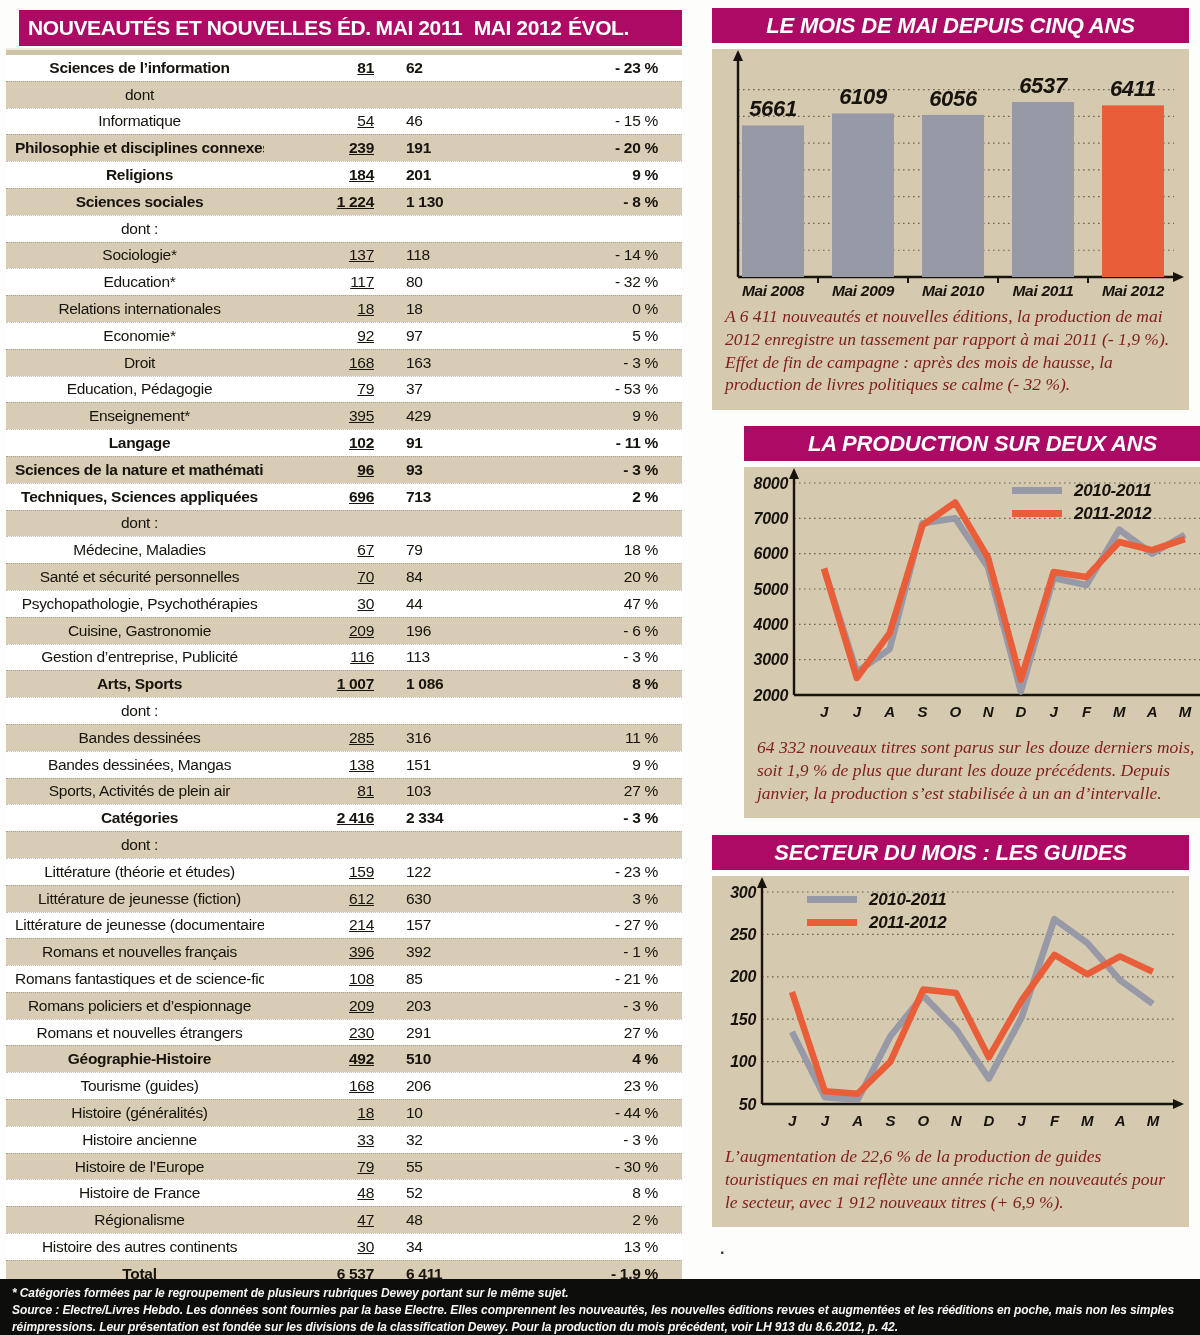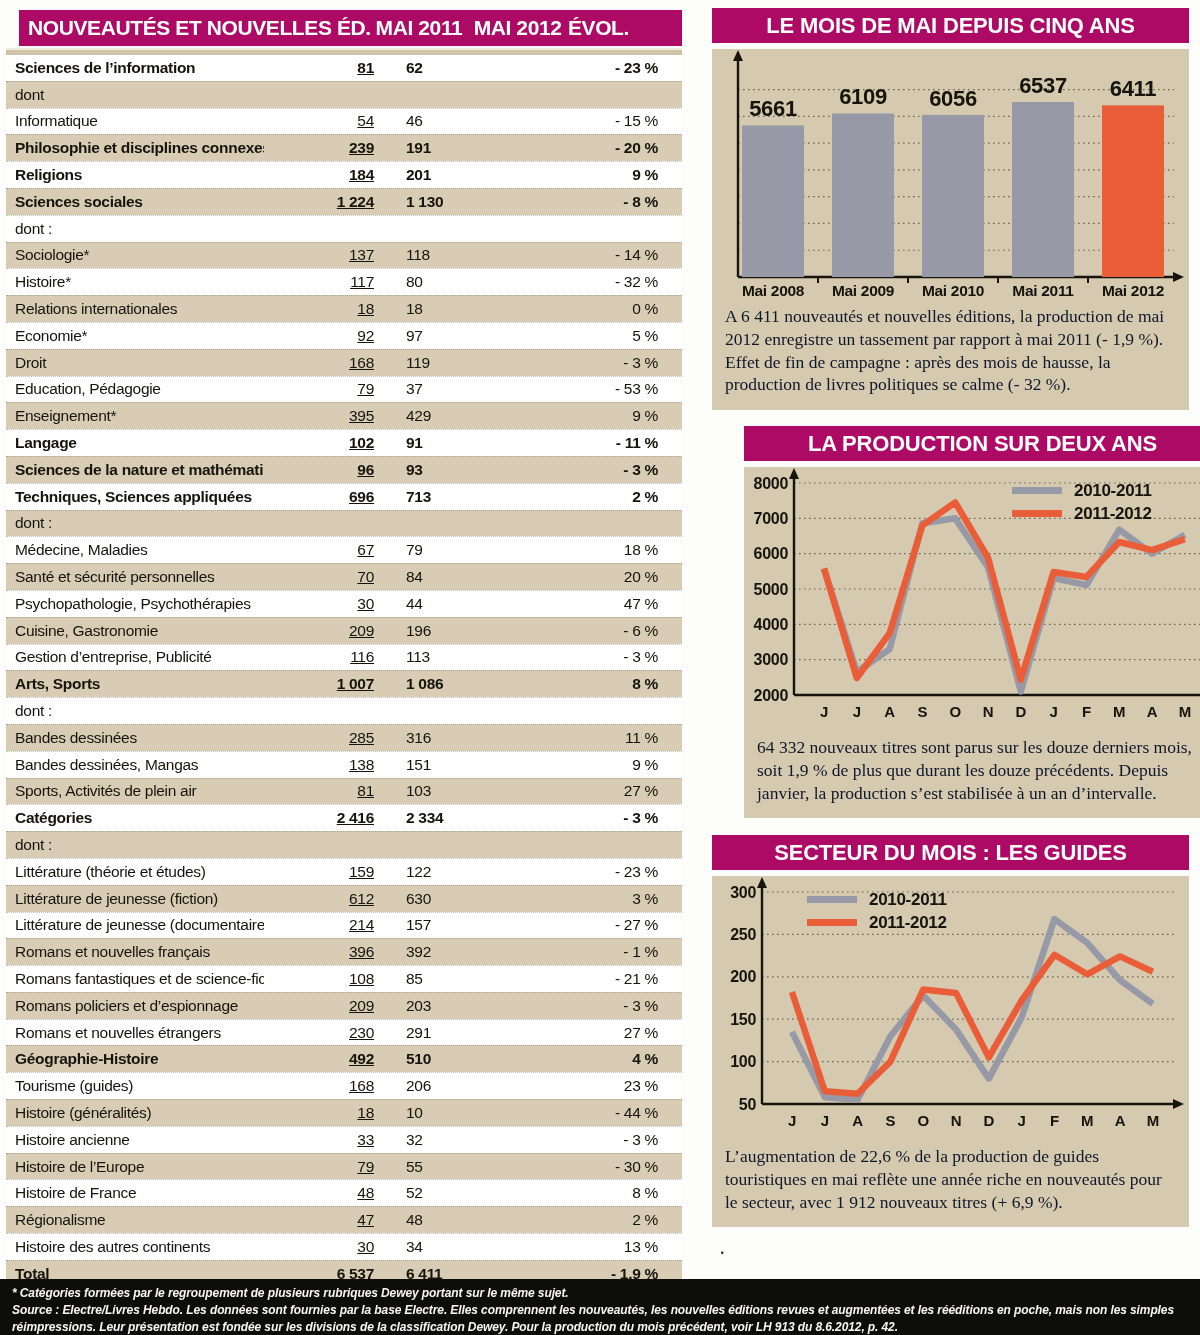--- a/index.html
+++ b/index.html
@@ -17,35 +17,35 @@
   .th-label{flex:1;padding-left:9px;white-space:nowrap;}
   .th-num{width:110px;text-align:center;}
   .th-num2{width:115px;text-align:center;}
   .th-evol{width:105px;text-align:left;padding-right:22px;}
   .hrule{height:7px;margin-top:2px;background:linear-gradient(#f2ecdc 0 28%,#cfc4a8 28% 100%);}
   .tbody{display:flex;flex-direction:column;}
   .trow{display:flex;align-items:center;height:25.8px;font-size:15.5px;letter-spacing:-0.3px;background:#fff;}
   .trow:nth-child(even){background:#d8cdb4;}
   .trow + .trow{border-top:1px dotted rgba(110,100,80,.40);}
   .trow.bold{font-weight:bold;}
-  .c-label{flex:1;padding-left:9px;white-space:nowrap;overflow:hidden;}
+  .c-label{flex:1;padding-left:9px;white-space:nowrap;overflow:hidden;text-align:center;}
   .c-v1{width:110px;text-align:right;padding-right:32px;text-decoration:underline;}
   .c-v2{width:115px;text-align:left;padding-right:32px;}
   .c-evol{width:105px;text-align:right;padding-right:24px;}
 
   
-  .panel{position:absolute;left:712px;width:477px;}
+  .panel{position:absolute;left:712px;width:477px;font-style:italic;}
   #panel-0{top:8px;} #panel-1{top:426px;padding-left:32px;} #panel-2{top:835px;border-radius:30px;}
   .panel-title{height:35px;line-height:35px;background:#ac0a64;color:#fff;text-align:center;
                font-weight:bold;font-size:22px;letter-spacing:-0.2px;white-space:nowrap;}
   .panel-body{background:#d5caaf;margin-top:6px;}
   .chart{display:block;}
   .chart svg{display:block;}
   .caption{padding:4px 14px 14px 13px;font-family:"Liberation Serif","DejaVu Serif",serif;
-           font-size:17.5px;line-height:1.3;color:#0f172a;}
+           font-size:17.5px;line-height:1.3;color:#7f1d1d;}
 
   .stray-dot{position:absolute;left:720px;top:1240px;font-size:16px;font-weight:bold;color:#3a352c;}
 
   
   .footer{position:absolute;left:0;top:1279px;width:1200px;height:56px;background:#0d0d0c;
           color:#f7f6f3;box-sizing:border-box;padding:6px 12px 0 12px;
           font-size:12px;font-weight:600;letter-spacing:-0.1px;line-height:1.42;}
   .footer p{margin:0;font-style:italic;}
 </style>
 </head>
@@ -104,41 +104,41 @@
           <span class="c-v2"></span>
           <span class="c-evol"></span>
         </div>
         <div class="trow">
           <span class="c-label">Sociologie*</span>
           <span class="c-v1">137</span>
           <span class="c-v2">118</span>
           <span class="c-evol">- 14 %</span>
         </div>
         <div class="trow">
-          <span class="c-label">Histoire*</span>
+          <span class="c-label">Education*</span>
           <span class="c-v1">117</span>
           <span class="c-v2">80</span>
           <span class="c-evol">- 32 %</span>
         </div>
         <div class="trow">
           <span class="c-label">Relations internationales</span>
           <span class="c-v1">18</span>
           <span class="c-v2">18</span>
           <span class="c-evol">0 %</span>
         </div>
         <div class="trow">
           <span class="c-label">Economie*</span>
           <span class="c-v1">92</span>
           <span class="c-v2">97</span>
           <span class="c-evol">5 %</span>
         </div>
         <div class="trow">
           <span class="c-label">Droit</span>
           <span class="c-v1">168</span>
-          <span class="c-v2">119</span>
+          <span class="c-v2">163</span>
           <span class="c-evol">- 3 %</span>
         </div>
         <div class="trow">
           <span class="c-label">Education, Pédagogie</span>
           <span class="c-v1">79</span>
           <span class="c-v2">37</span>
           <span class="c-evol">- 53 %</span>
         </div>
         <div class="trow">
           <span class="c-label">Enseignement*</span>

